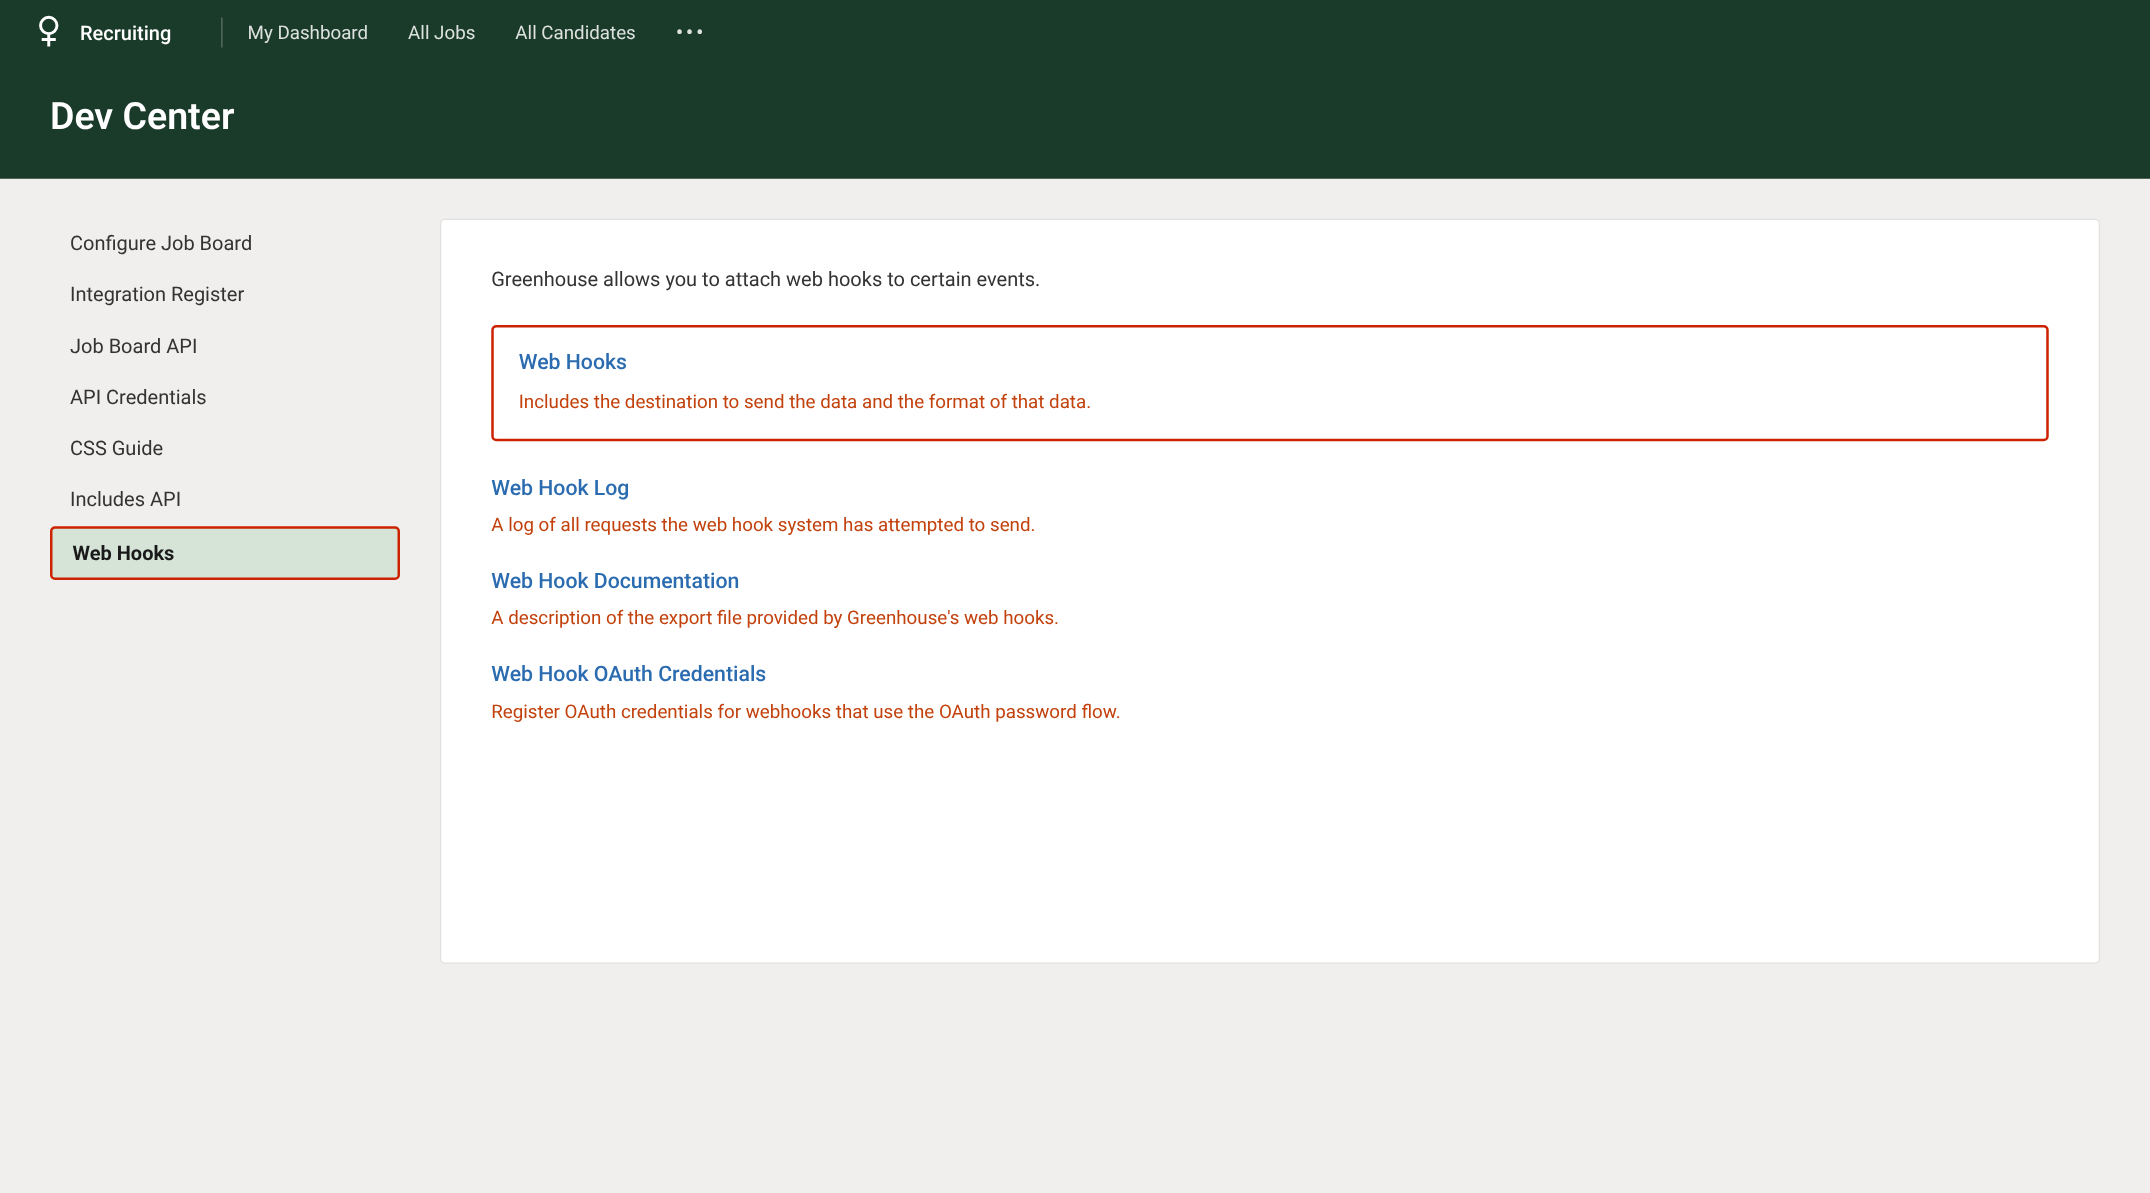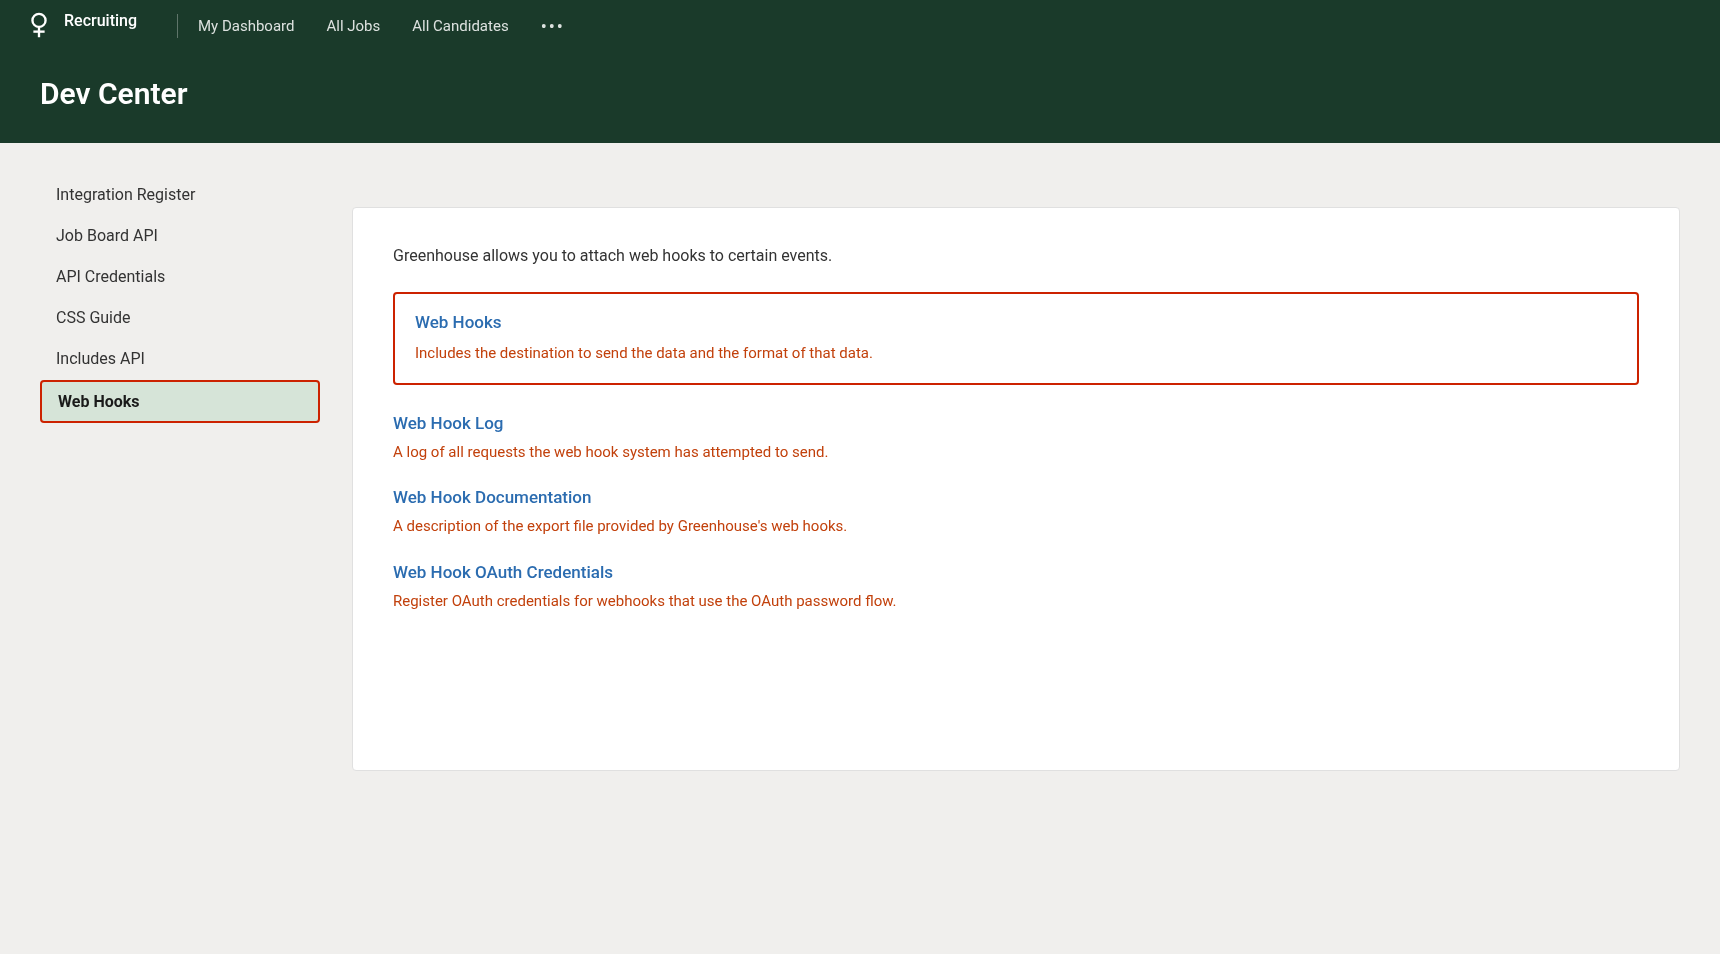--- a/index.html
+++ b/index.html
@@ -9,21 +9,21 @@
     .top-nav {
       background: #1a3a2a;
       display: flex;
       align-items: center;
       padding: 0 24px;
       height: 52px;
       gap: 0;
     }
     .nav-logo {
       display: flex;
-      align-items: flex-start;
+      align-items: center;
       gap: 10px;
       color: #fff;
       font-size: 16px;
       font-weight: 500;
       margin-right: 20px;
     }
     .nav-logo-icon {
       width: 30px;
       height: 30px;
       color: #fff;
@@ -91,21 +91,20 @@
       color: #1a1a1a;
     }
 
     
     .content-area {
       flex: 1;
       background: #fff;
       border-radius: 4px;
       padding: 36px 40px;
       border: 1px solid #e0e0e0;
-      margin-top: 32px;
     }
     .intro-text {
       font-size: 16px;
       color: #333;
       margin-bottom: 24px;
       line-height: 1.5;
     }
 
     
     .section-card {
@@ -158,20 +157,21 @@
   </div>
 </nav>
 
 <div class="page-header">
   <h1 class="page-title">Dev Center</h1>
 </div>
 
 <div class="main-layout">
 
   <aside class="sidebar">
+    <div class="sidebar-item">Configure Job Board</div>
     <div class="sidebar-item">Integration Register</div>
     <div class="sidebar-item">Job Board API</div>
     <div class="sidebar-item">API Credentials</div>
     <div class="sidebar-item">CSS Guide</div>
     <div class="sidebar-item">Includes API</div>
     <div class="sidebar-item active">Web Hooks</div>
   </aside>
 
   <main class="content-area">
     <p class="intro-text">Greenhouse allows you to attach web hooks to certain events.</p>

